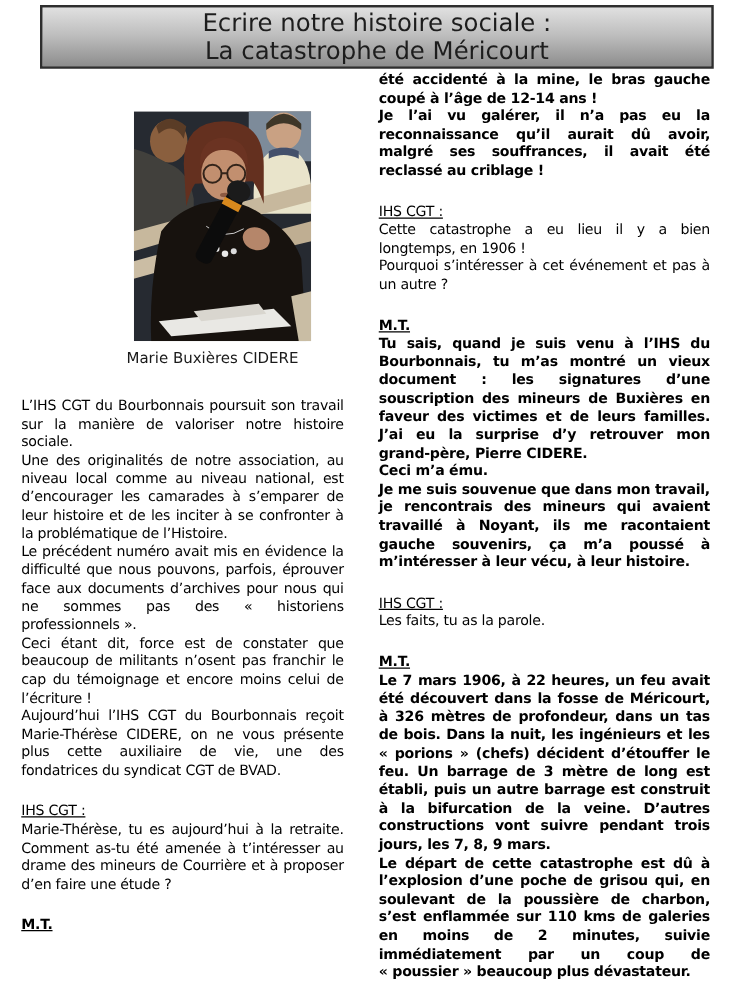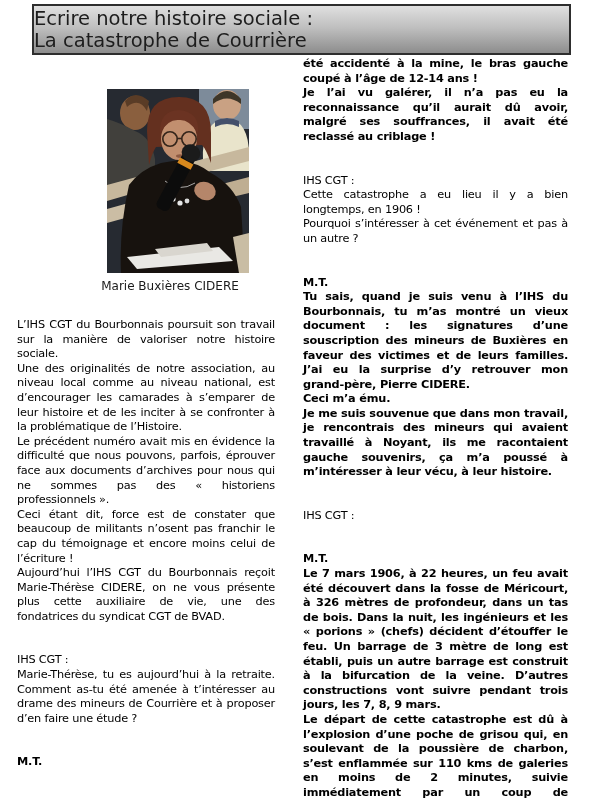--- a/index.html
+++ b/index.html
@@ -8,21 +8,21 @@
     width:600px;height:800px;
     background:#ffffff;
     overflow:hidden;
     font-family:"DejaVu Sans", sans-serif;
     color:#000000;
   }
   .title-bar{
     position:absolute;left:32px;top:4px;width:535px;
     border:2px solid #2e2e2e;
     background:linear-gradient(180deg,#e0e0e0 0%,#bdbdbd 48%,#8d8d8d 100%);
-    text-align:left;
+    text-align:center;
     font-size:19.5px;line-height:22px;color:#1d1d1d;
     padding:2px 0 1px 0;
   }
   .photo{
     position:absolute;left:107px;top:89px;width:142px;height:184px;
     overflow:hidden;
   }
   .photo svg{display:block;}
   .caption{
     position:absolute;left:99px;top:279px;width:142px;
@@ -32,30 +32,30 @@
     position:absolute;
     text-align:justify;
     font-size:11.3px;line-height:14.6px;
     letter-spacing:-0.2px;
     color:#000000;
   }
   .col-left{left:17px;top:318px;width:258px;}
   .col-right{left:303px;top:57px;width:265px;}
   .p{margin:0;}
   .b{font-weight:bold;}
-  .gap{margin-top:29px;}
+  .gap{margin-top:18px;text-decoration:underline;}
 </style>
 </head>
 <body>
 
 <div class="page">
 
   <div class="title-bar">
     <div>Ecrire notre histoire sociale :</div>
-    <div>La catastrophe de Courrière</div>
+    <div>La catastrophe de Méricourt</div>
   </div>
 
   <div class="photo">
     <svg width="142" height="184" viewBox="0 0 142 184" xmlns="http://www.w3.org/2000/svg">
 
       <rect width="142" height="184" fill="#262a31"></rect>
       <rect x="92" y="0" width="50" height="40" fill="#7d8b9a"></rect>
 
       <g>
         <ellipse cx="28" cy="24" rx="15" ry="17" fill="#8a5f3e"></ellipse>
@@ -126,20 +126,21 @@
     <p class="p b">été accidenté à la mine, le bras gauche coupé à l’âge de 12-14 ans&nbsp;!</p>
     <p class="p b">Je l’ai vu galérer, il n’a pas eu la reconnaissance qu’il aurait dû avoir, malgré ses souffrances, il avait été reclassé au criblage&nbsp;!</p>
     <p class="p gap">IHS CGT :</p>
     <p class="p">Cette catastrophe a eu lieu il y a bien longtemps, en 1906&nbsp;!</p>
     <p class="p">Pourquoi s’intéresser à cet événement et pas à un autre&nbsp;?</p>
     <p class="p gap b">M.T.</p>
     <p class="p b">Tu sais, quand je suis venu à l’IHS du Bourbonnais, tu m’as montré un vieux document&nbsp;: les signatures d’une souscription des mineurs de Buxières en faveur des victimes et de leurs familles. J’ai eu la surprise d’y retrouver mon grand-père, Pierre CIDERE.</p>
     <p class="p b">Ceci m’a ému.</p>
     <p class="p b">Je me suis souvenue que dans mon travail, je rencontrais des mineurs qui avaient travaillé à Noyant, ils me racontaient gauche souvenirs, ça m’a poussé à m’intéresser à leur vécu, à leur histoire.</p>
     <p class="p gap">IHS CGT :</p>
+    <p class="p">Les faits, tu as la parole.</p>
     <p class="p gap b">M.T.</p>
     <p class="p b">Le 7 mars 1906, à 22 heures, un feu avait été découvert dans la fosse de Méricourt, à 326 mètres de profondeur, dans un tas de bois. Dans la nuit, les ingénieurs et les «&nbsp;porions&nbsp;» (chefs) décident d’étouffer le feu. Un barrage de 3 mètre de long est établi, puis un autre barrage est construit à la bifurcation de la veine. D’autres constructions vont suivre pendant trois jours, les 7, 8, 9 mars.</p>
     <p class="p b">Le départ de cette catastrophe est dû à l’explosion d’une poche de grisou qui, en soulevant de la poussière de charbon, s’est enflammée sur 110 kms de galeries en moins de 2 minutes, suivie immédiatement par un coup de «&nbsp;poussier&nbsp;» beaucoup plus dévastateur.</p>
     <p class="p gap b">Pierre SIMON, délégué mineur depuis 1891, demande l’arrêt du travail et que personne ne descende tant que le feu ne sera pas atteint.</p>
 
   </div>
 
 </div>
 
 </body></html>

